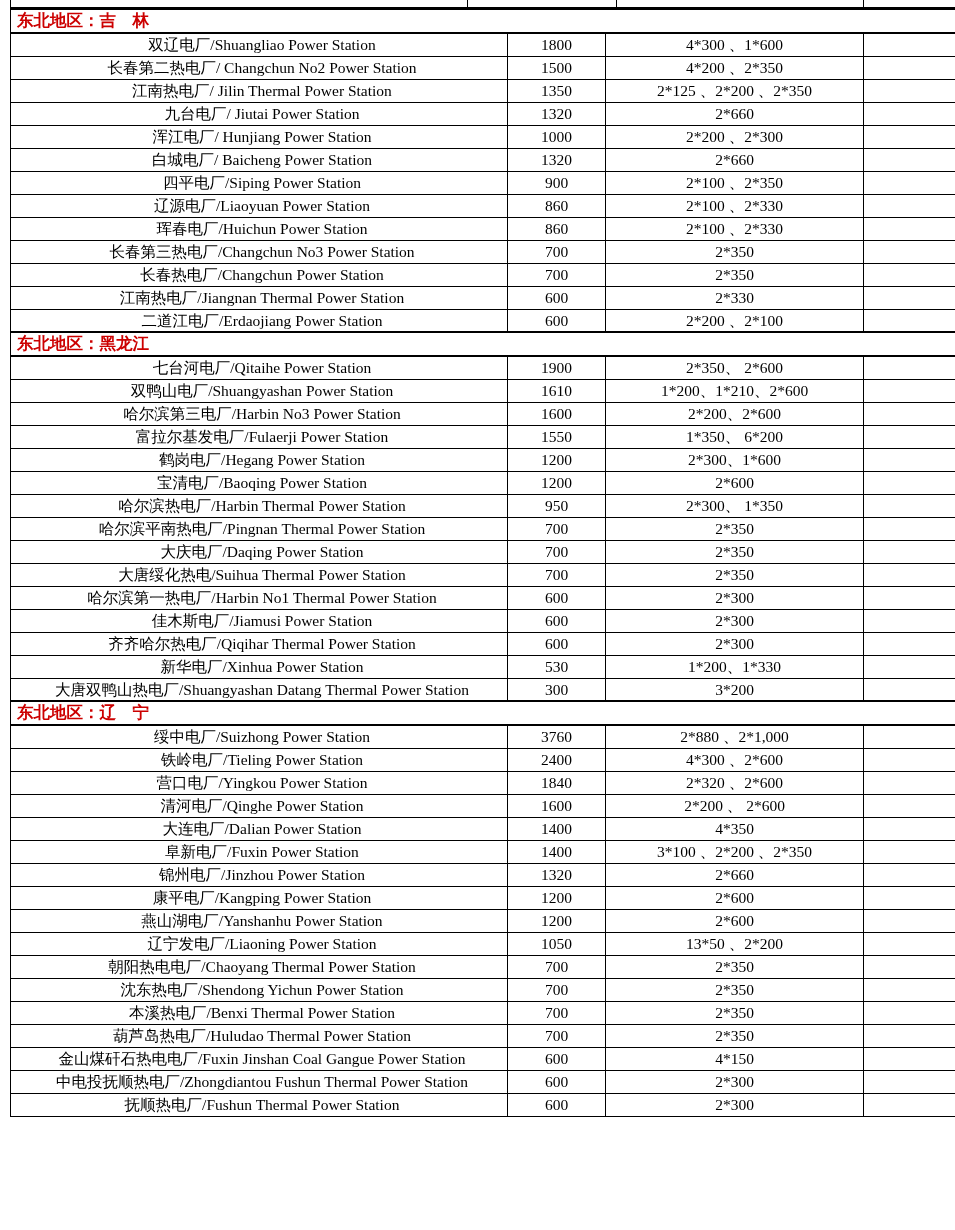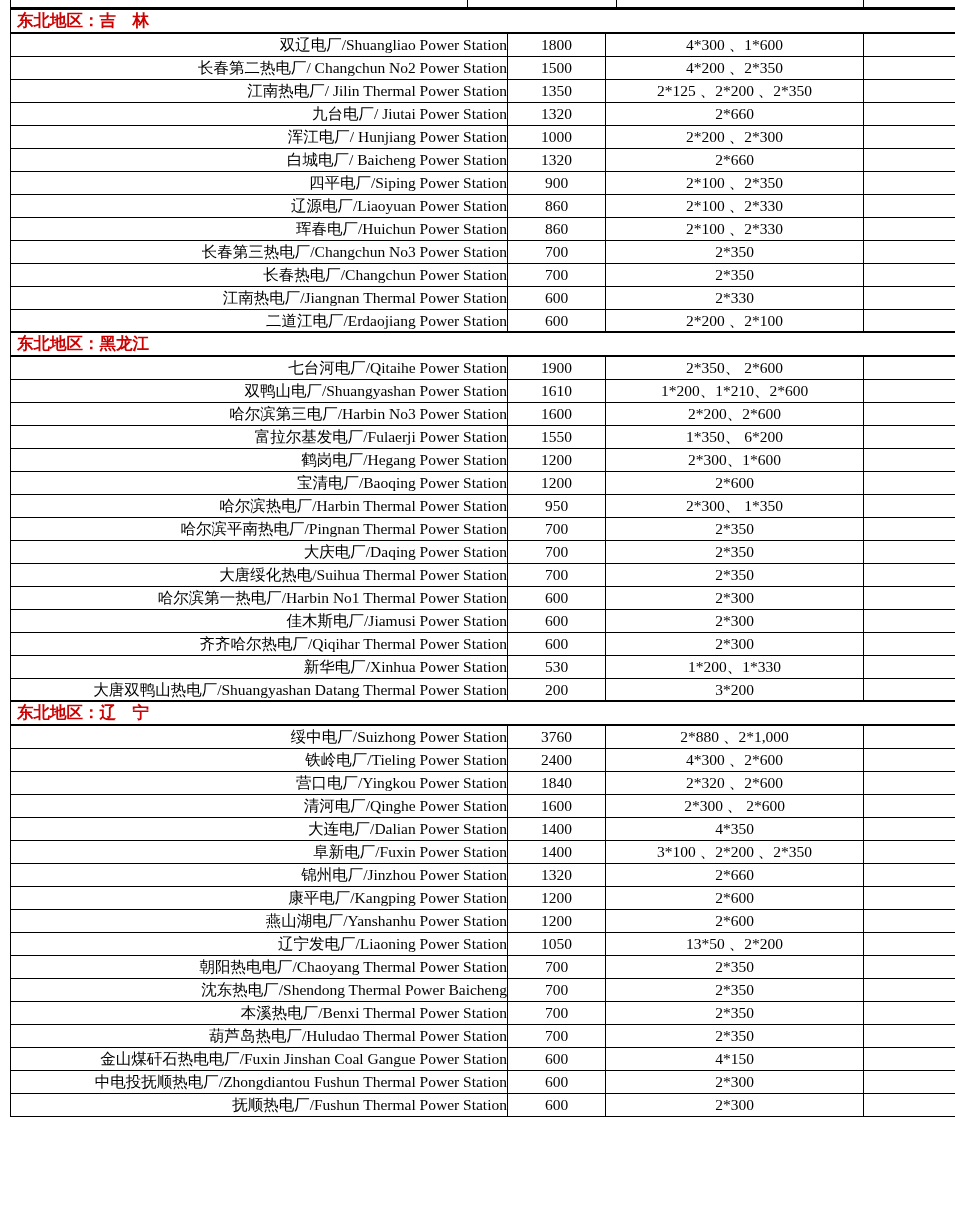--- a/index.html
+++ b/index.html
@@ -34,21 +34,21 @@
   .partial-table { height: 8px; }
   .partial-table td { border-top: none; height: 7px; }
 
   .main-table tr { height: 23px; }
   .main-table td {
     font-size: 15.5px;
     color: #000000;
     line-height: 1.1;
   }
   td.name-cell {
-    text-align: right;
+    text-align: center;
     padding-left: 6px;
   }
   td.center-cell { text-align: center; }
 
   tr.section-row { height: 24px; }
   tr.section-row td {
     color: #cc0000;
     font-weight: bold;
     font-size: 16.5px;
     text-align: left;
@@ -250,21 +250,21 @@
           <td class="center-cell"></td>
         </tr>
         <tr>
           <td class="name-cell">新华电厂/Xinhua Power Station</td>
           <td class="center-cell">530</td>
           <td class="center-cell">1*200、1*330</td>
           <td class="center-cell"></td>
         </tr>
         <tr>
           <td class="name-cell">大唐双鸭山热电厂/Shuangyashan Datang Thermal Power Station</td>
-          <td class="center-cell">200</td>
+          <td class="center-cell">300</td>
           <td class="center-cell">3*200</td>
           <td class="center-cell"></td>
         </tr>
         <tr class="section-row">
           <td colspan="4">东北地区：辽　宁</td>
         </tr>
         <tr>
           <td class="name-cell">绥中电厂/Suizhong Power Station</td>
           <td class="center-cell">3760</td>
           <td class="center-cell">2*880 、2*1,000</td>
@@ -278,21 +278,21 @@
         </tr>
         <tr>
           <td class="name-cell">营口电厂/Yingkou Power Station</td>
           <td class="center-cell">1840</td>
           <td class="center-cell">2*320 、2*600</td>
           <td class="center-cell"></td>
         </tr>
         <tr>
           <td class="name-cell">清河电厂/Qinghe Power Station</td>
           <td class="center-cell">1600</td>
-          <td class="center-cell">2*300 、 2*600</td>
+          <td class="center-cell">2*200 、 2*600</td>
           <td class="center-cell"></td>
         </tr>
         <tr>
           <td class="name-cell">大连电厂/Dalian Power Station</td>
           <td class="center-cell">1400</td>
           <td class="center-cell">4*350</td>
           <td class="center-cell"></td>
         </tr>
         <tr>
           <td class="name-cell">阜新电厂/Fuxin Power Station</td>
@@ -324,21 +324,21 @@
           <td class="center-cell">13*50 、2*200</td>
           <td class="center-cell"></td>
         </tr>
         <tr>
           <td class="name-cell">朝阳热电电厂/Chaoyang Thermal Power Station</td>
           <td class="center-cell">700</td>
           <td class="center-cell">2*350</td>
           <td class="center-cell"></td>
         </tr>
         <tr>
-          <td class="name-cell">沈东热电厂/Shendong Thermal Power Baicheng</td>
+          <td class="name-cell">沈东热电厂/Shendong Yichun Power Station</td>
           <td class="center-cell">700</td>
           <td class="center-cell">2*350</td>
           <td class="center-cell"></td>
         </tr>
         <tr>
           <td class="name-cell">本溪热电厂/Benxi Thermal Power Station</td>
           <td class="center-cell">700</td>
           <td class="center-cell">2*350</td>
           <td class="center-cell"></td>
         </tr>

